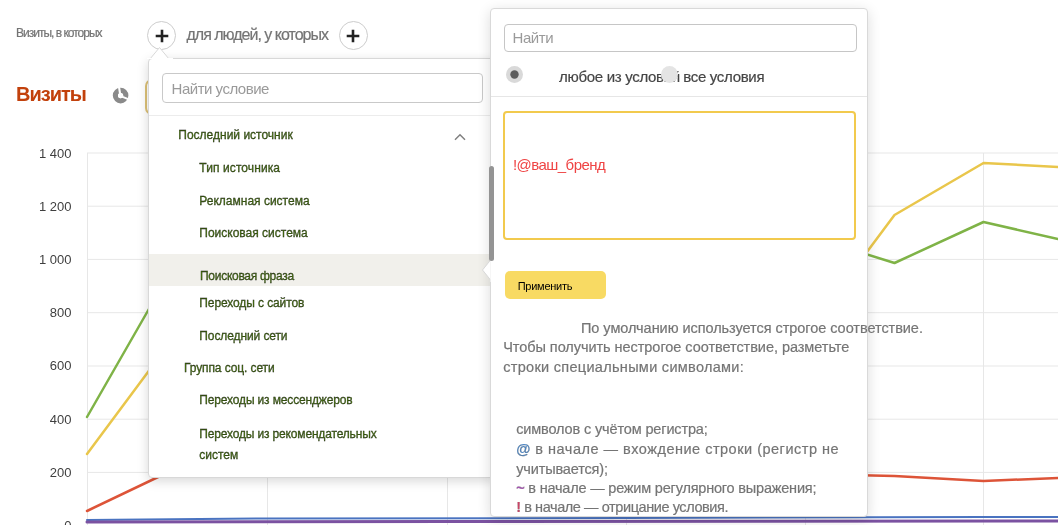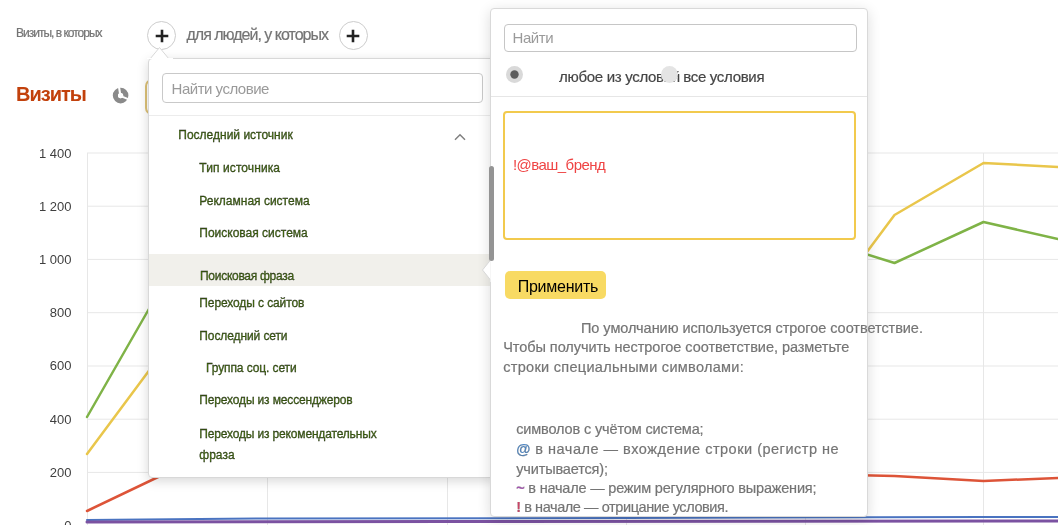--- a/index.html
+++ b/index.html
@@ -75,24 +75,24 @@
   <div class="li" style="left:178.3px;top:126.5px;letter-spacing:0;">Последний источник</div>
   <svg class="abs" style="left:454px;top:132.5px" width="12" height="8" viewBox="0 0 12 8">
     <path d="M1 6.7 L6 1.7 L11 6.7" fill="none" stroke="#808080" stroke-width="1.5"></path>
   </svg>
   <div class="li" style="left:199.3px;top:159.8px;letter-spacing:0.09px;">Тип источника</div>
   <div class="li" style="left:199.3px;top:192.5px;letter-spacing:0;">Рекламная система</div>
   <div class="li" style="left:199.3px;top:224.8px;letter-spacing:0;">Поисковая система</div>
   <div class="li" style="left:200px;top:257.2px;letter-spacing:-0.28px;margin-top:11px;">Поисковая фраза</div>
   <div class="li" style="left:199.3px;top:295.3px;">Переходы с сайтов</div>
   <div class="li" style="left:199.3px;top:327.6px;">Последний сети</div>
-  <div class="li" style="left:206px;top:359.7px;">Группа соц. сети</div>
+  <div class="li" style="left:184px;top:359.7px;">Группа соц. сети</div>
   <div class="li" style="left:199.3px;top:391.8px;letter-spacing:-0.15px;">Переходы из мессенджеров</div>
   <div class="li" style="left:199.3px;top:425.5px;letter-spacing:-0.16px;">Переходы из рекомендательных</div>
-  <div class="li" style="left:199.3px;top:447px;letter-spacing:0;">фраза</div>
+  <div class="li" style="left:199.3px;top:447px;letter-spacing:0;">систем</div>
 
   <div class="abs" style="left:490px;top:7.5px;width:378px;height:509.5px;background:#fff;border:1px solid #d9d9d9;border-radius:4px;box-shadow:0 3px 14px rgba(0,0,0,0.14);"></div>
 
   <svg class="abs" style="left:480px;top:258px" width="12" height="24" viewBox="0 0 12 24">
     <path d="M11 1.5 L2.5 12 L11 22.5 Z" fill="#fff" stroke="#d9d9d9" stroke-width="1"></path>
     <rect x="10.5" y="0" width="1.5" height="24" fill="#fff"></rect>
   </svg>
 
   <div class="abs" style="left:488.7px;top:165.7px;width:5px;height:95.7px;background:#949494;border-radius:3px;"></div>
 
@@ -108,24 +108,24 @@
     <circle cx="8.5" cy="8.5" r="8.5" fill="#e4e4e4"></circle>
   </svg>
   <div class="abs" style="left:683.2px;top:67.8px;font-size:15px;line-height:17px;letter-spacing:-0.3px;color:#454545;-webkit-text-stroke:0.2px #454545;">все условия</div>
 
   <div class="abs" style="left:491px;top:96px;width:376px;height:1px;background:#e6e6e6;"></div>
 
   <div class="abs" style="left:503px;top:111px;width:353px;height:129px;border:2px solid #f2ca4d;border-radius:4px;background:#fff;"></div>
   <div class="abs" style="left:513px;top:115.6px;font-size:15px;line-height:17px;letter-spacing:-0.55px;color:#ef4444;margin-top:40px;">!@ваш_бренд</div>
 
   <div class="abs" style="left:504.5px;top:270.5px;width:101.5px;height:28.8px;background:#f8da63;border-radius:5px;"></div>
-  <div class="abs" style="left:517.7px;top:277.8px;font-size:16px;line-height:17px;letter-spacing:-0.25px;color:#000;">Применить</div>
+  <div class="abs" style="left:517.7px;top:277.8px;font-size:11px;line-height:17px;letter-spacing:-0.25px;color:#000;">Применить</div>
 
   <div class="hl" style="left:533px;top:319.6px;letter-spacing:-0.05px;margin-left:48px;">По умолчанию используется строгое соответствие.</div>
   <div class="hl" style="left:503.2px;top:339.1px;letter-spacing:-0.05px;">Чтобы получить нестрогое соответствие, разметьте</div>
   <div class="hl" style="left:503.2px;top:358.5px;letter-spacing:0.3px;">строки специальными символами:</div>
-  <div class="hl" style="left:516.2px;top:421.4px;letter-spacing:-0.14px;">символов с учётом система;</div>
+  <div class="hl" style="left:516.2px;top:421.4px;letter-spacing:-0.14px;">символов с учётом регистра;</div>
   <div class="hl" style="left:516.2px;top:441.3px;letter-spacing:0.5px;"><span style="color:#4b86c6;font-weight:bold;">@</span> в начале — вхождение строки (регистр не</div>
   <div class="hl" style="left:516.2px;top:460.8px;letter-spacing:-0.15px;">учитывается);</div>
   <div class="hl" style="left:516.2px;top:480.2px;letter-spacing:-0.2px;"><span style="color:#a553b2;font-weight:bold;">~</span> в начале — режим регулярного выражения;</div>
   <div class="hl" style="left:516.2px;top:499.3px;letter-spacing:-0.42px;"><span style="color:#cc4466;font-weight:bold;">!</span> в начале — отрицание условия.</div>
 
 </div>
 
 </body></html>

